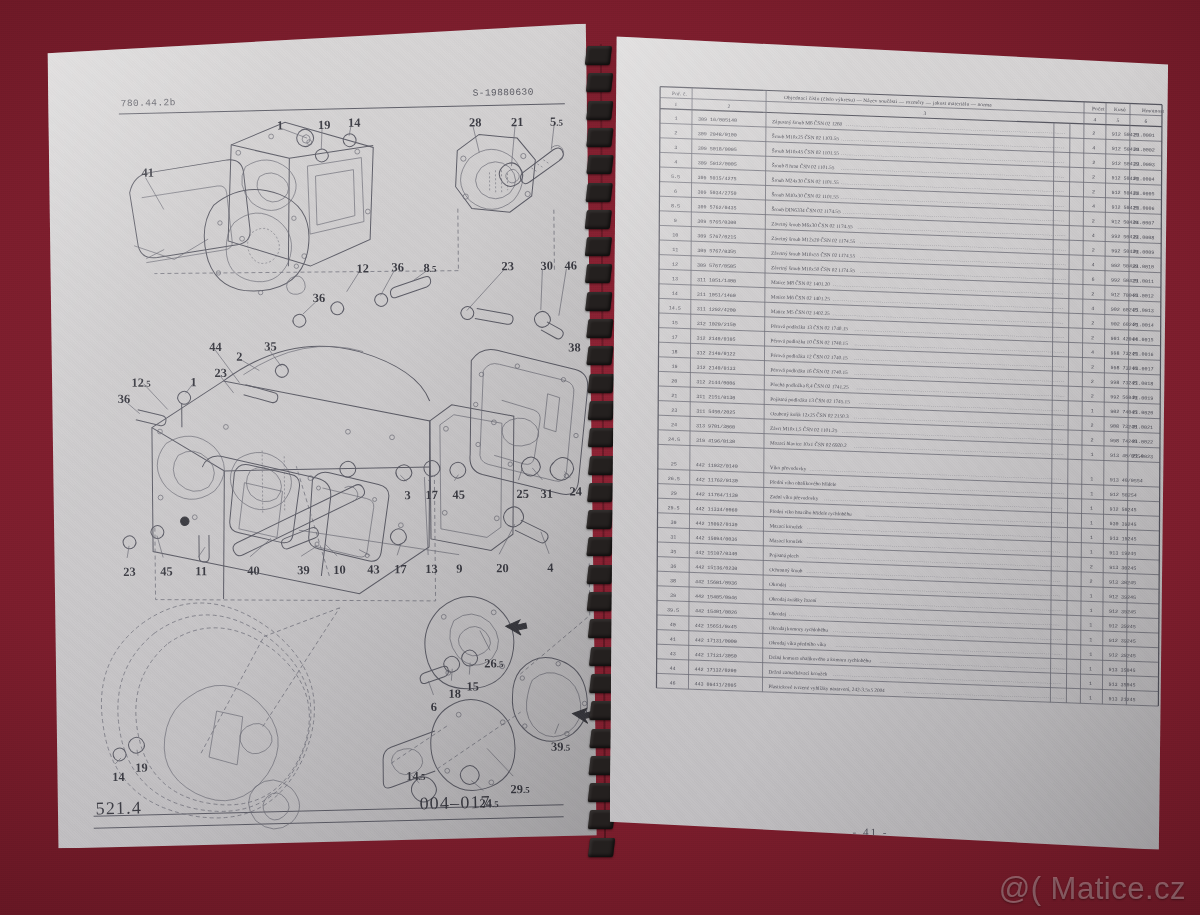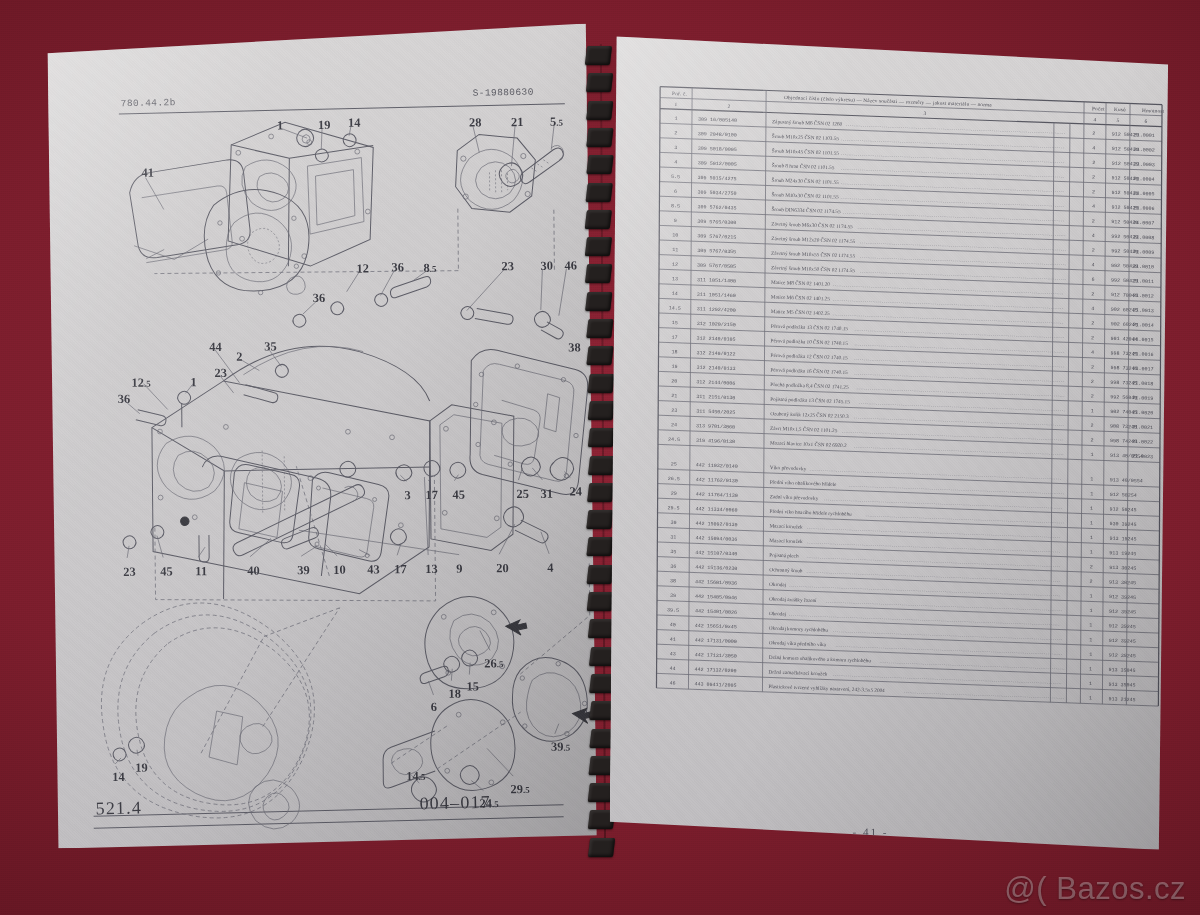--- a/index.html
+++ b/index.html
@@ -800,13 +800,13 @@
           </g>
       </svg>
       <div class="pgno" style="left:243px;top:796px;transform:rotate(0.4deg);">- 41 -</div>
       <div class="sheen"></div>
       <div class="pgrain"></div>
     </div>
   </div>
 
 </div>
 
-<div id="wm">@( Bazos.cz</div>
+<div id="wm">@( Matice.cz</div>
 
 </body></html>

